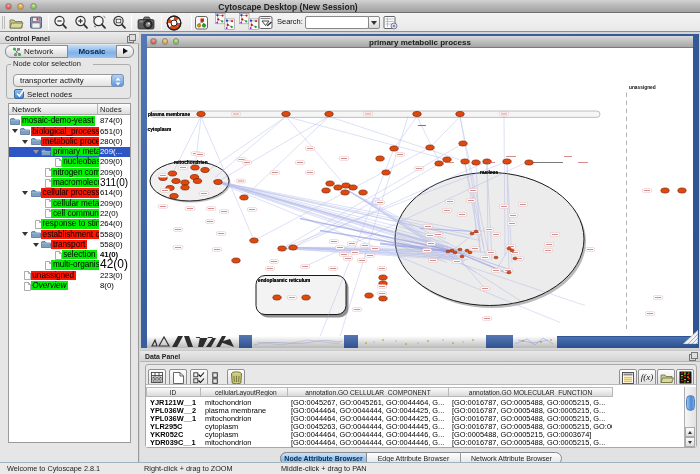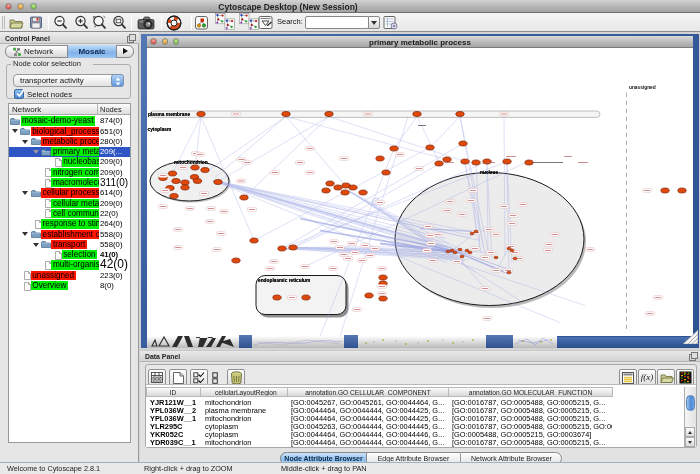--- a/index.html
+++ b/index.html
@@ -194,21 +194,21 @@
     </svg>
   </div>
 <div style="position:absolute;left:30.8px;top:270.7px;height:9.4px;background:#ff1500;font-size:8.2px;color:#000;line-height:9.4px;padding:0 1.5px;white-space:nowrap;display:inline-block;max-width:68.2px;overflow:hidden;">unassigned</div>
 <div style="position:absolute;left:100px;top:270.7px;width:30px;height:9.4px;font-size:7.8px;color:#000;line-height:9.4px;">223(0)</div>
 <div style="position:absolute;left:24.3px;top:281.5px;width:10px;height:9px;line-height:0;">
     <svg width="7" height="9" viewBox="0 0 7 9">
       <path d="M0.5 0.5 L4.5 0.5 L6.5 2.5 L6.5 8.5 L0.5 8.5 Z" fill="#fdfdfd" stroke="#8a8a8a" stroke-width="0.7"></path>
       <path d="M4.5 0.5 L4.5 2.5 L6.5 2.5" fill="none" stroke="#8a8a8a" stroke-width="0.7"></path>
     </svg>
   </div>
-<div style="position:absolute;left:30.8px;top:281.0px;height:9.4px;background:#00ef00;font-size:8.2px;color:#000;line-height:9.4px;padding:0 1.5px;white-space:nowrap;display:inline-block;max-width:68.2px;overflow:hidden;">Overview</div>
+<div style="position:absolute;left:30.8px;top:281.0px;height:9.4px;background:#00ef00;font-size:8.2px;color:#000;line-height:9.4px;padding:0 1.5px;white-space:nowrap;display:inline-block;max-width:68.2px;overflow:hidden;font-style:italic;">Overview</div>
 <div style="position:absolute;left:100px;top:281.0px;width:30px;height:9.4px;font-size:7.8px;color:#000;line-height:9.4px;">8(0)</div>
 <div style="position:absolute;left:141px;top:34px;width:558px;height:314px;background:linear-gradient(135deg,#5578b5,#3a5f9f 30%,#2f5290);"></div>
 <div style="position:absolute;left:147px;top:36px;width:546px;height:11.5px;background:linear-gradient(#d9d9d9,#b9b9b9 60%,#a6a6a6);border-bottom:1px solid #7a7a7a;"></div>
 <div style="position:absolute;left:150.3px;top:38.3px;width:6.4px;height:6.4px;border-radius:50%;background:radial-gradient(circle at 50% 30%,#f2a9a4,#d84f45 70%);border:0.5px solid #888;"></div>
 <div style="position:absolute;left:161.8px;top:38.3px;width:6.4px;height:6.4px;border-radius:50%;background:radial-gradient(circle at 50% 30%,#f8d88a,#e49a35 70%);border:0.5px solid #888;"></div>
 <div style="position:absolute;left:172.8px;top:38.3px;width:6.4px;height:6.4px;border-radius:50%;background:radial-gradient(circle at 50% 30%,#c3ed96,#77c043 70%);border:0.5px solid #888;"></div>
 <div style="position:absolute;left:147px;top:37.5px;width:546px;height:9px;text-align:center;font-size:8px;font-weight:bold;color:#1a1a1a;line-height:9px;">primary metabolic process</div>
 <div style="position:absolute;left:147px;top:47.5px;width:546px;height:288.5px;background:#fff;"></div>
 <svg class="ab" style="left:147px;top:47.5px" width="546" height="288.5" viewBox="147 47.5 546 288.5">
     <rect x="150" y="110.5" width="450" height="6.4" rx="3.2" fill="#f5f5f5" stroke="#999" stroke-width="0.6"></rect>

